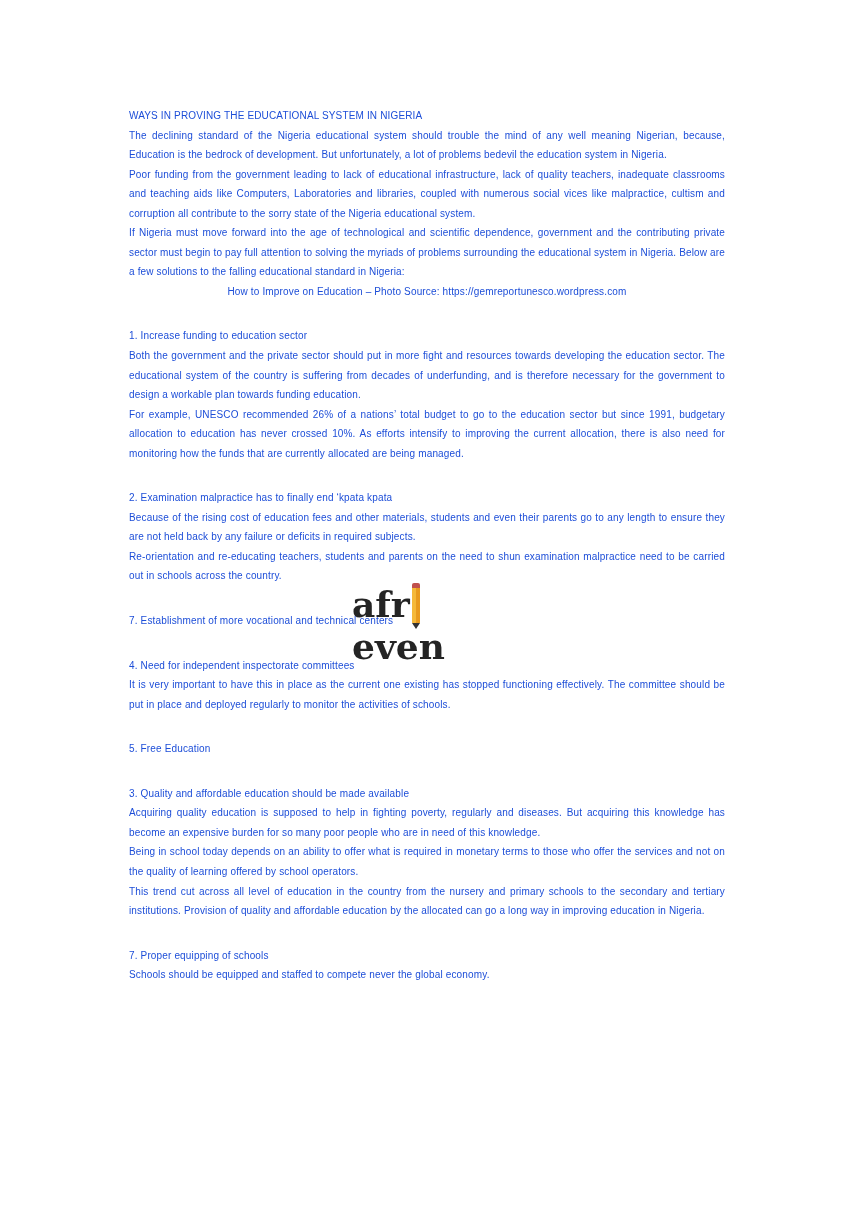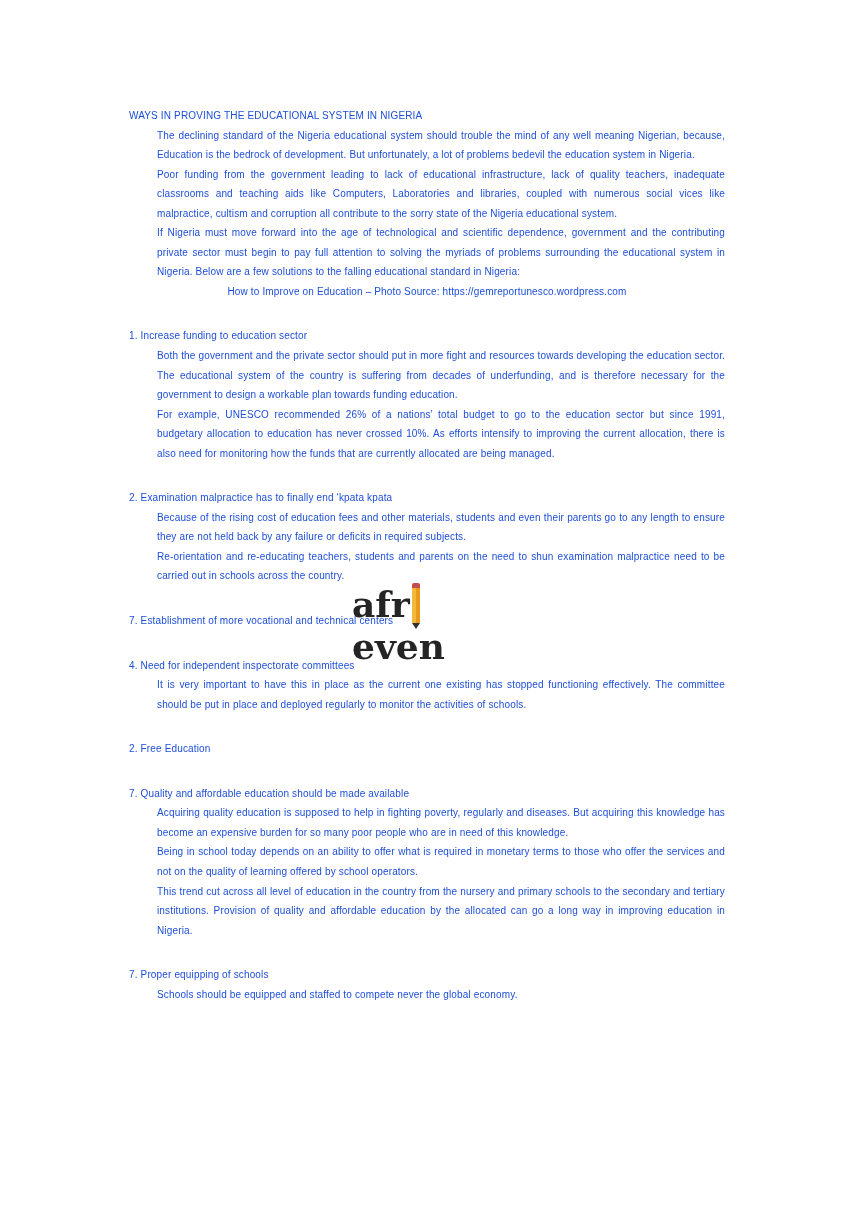--- a/index.html
+++ b/index.html
@@ -10,21 +10,21 @@
     top: 106px;
     width: 596px;
     font-family: "Liberation Sans", sans-serif;
     font-size: 10px;
     line-height: 19.55px;
     color: #1d4ed8;
     letter-spacing: 0.15px;
   }
   .line { margin: 0; padding: 0; }
   .title { text-align: left; }
-  .para { text-align: justify; text-align-last: left; margin-left: 28px; }
+  .para { text-align: justify; text-align-last: left; }
   .heading { text-align: left; margin-top: 25px; }
   .source { text-align: center; white-space: nowrap; }
   .watermark {
     position: absolute;
     left: 352px;
     top: 583px;
     width: 152px;
     height: 42px;
     font-family: "DejaVu Serif", serif;
     font-weight: bold;
@@ -72,22 +72,22 @@
       <p class="line source">How to Improve on Education –  Photo Source: https://gemreportunesco.wordpress.com</p>
       <p class="line heading">1. Increase funding to education sector</p>
       <p class="line para">Both the government and the private sector should put in more fight and resources towards developing the education sector. The educational system of the country is suffering from decades of underfunding, and is therefore necessary for the government to design a workable plan towards funding education.</p>
       <p class="line para">For example, UNESCO recommended 26% of a nations’ total budget to go to the education sector but since 1991, budgetary allocation to education has never crossed 10%. As efforts intensify to improving the current allocation, there is also need for monitoring how the funds that are currently allocated are being managed.</p>
       <p class="line heading">2. Examination malpractice has to finally end ‘kpata kpata</p>
       <p class="line para">Because of the rising cost of education fees and other materials, students and even their parents go to any length to ensure they are not held back by any failure or deficits in required subjects.</p>
       <p class="line para">Re-orientation and re-educating teachers, students and parents on the need to shun examination malpractice need to be carried out in schools across the country.</p>
       <p class="line heading">7. Establishment of more vocational and technical centers</p>
       <p class="line heading">4. Need for independent inspectorate committees</p>
       <p class="line para">It is very important to have this in place as the current one existing has stopped functioning effectively. The committee should be put in place and deployed regularly to monitor the activities of schools.</p>
-      <p class="line heading">2. Free Education</p>
-      <p class="line heading">7. Quality and affordable education should be made available</p>
+      <p class="line heading">5. Free Education</p>
+      <p class="line heading">3. Quality and affordable education should be made available</p>
       <p class="line para">Acquiring quality education is supposed to help in fighting poverty, regularly and diseases. But acquiring this knowledge has become an expensive burden for so many poor people who are in need of this knowledge.</p>
       <p class="line para">Being in school today depends on an ability to offer what is required in monetary terms to those who offer the services and not on the quality of learning offered by school operators.</p>
       <p class="line para">This trend cut across all level of education in the country from the nursery and primary schools to the secondary and tertiary institutions. Provision of quality and affordable education by the allocated can go a long way in improving education in Nigeria.</p>
       <p class="line heading">7. Proper equipping of schools</p>
       <p class="line para">Schools should be equipped and staffed to compete never the global economy.</p>
     </div>
 </div>
 
 <div class="watermark">
   <span>afr</span><span class="pencil"></span><span>even</span>

